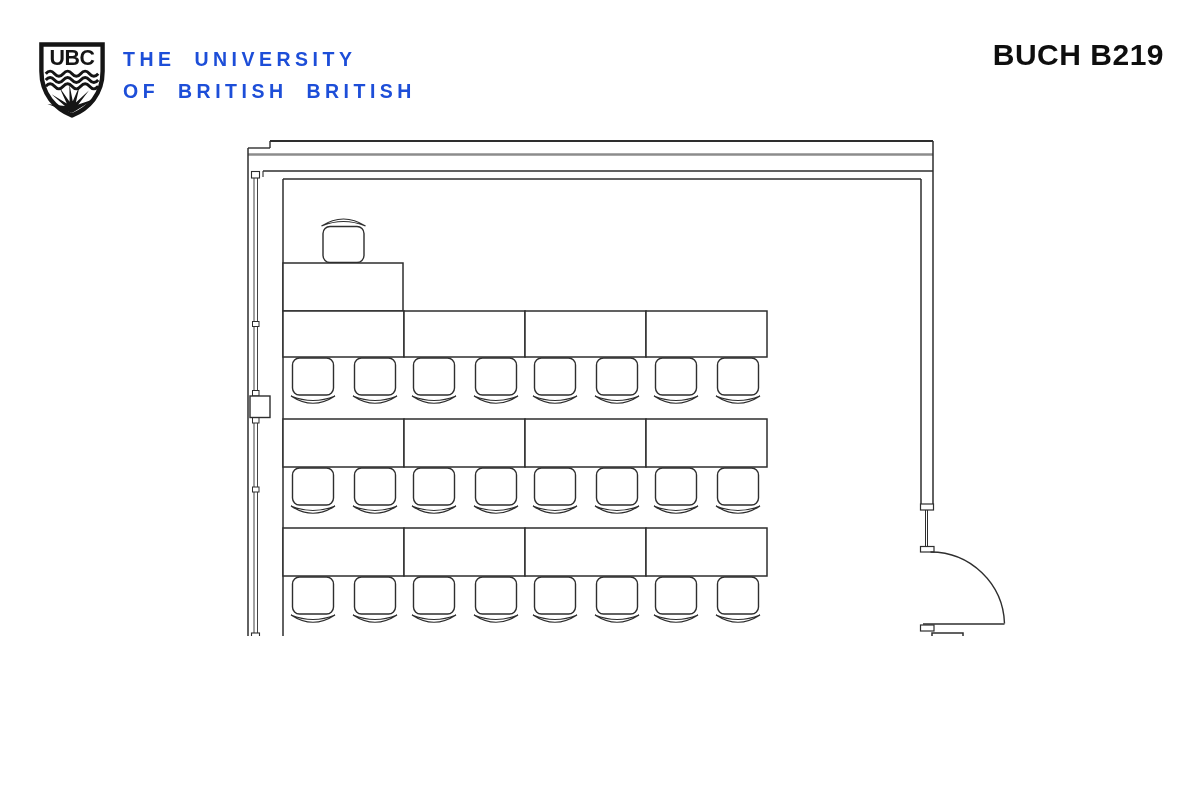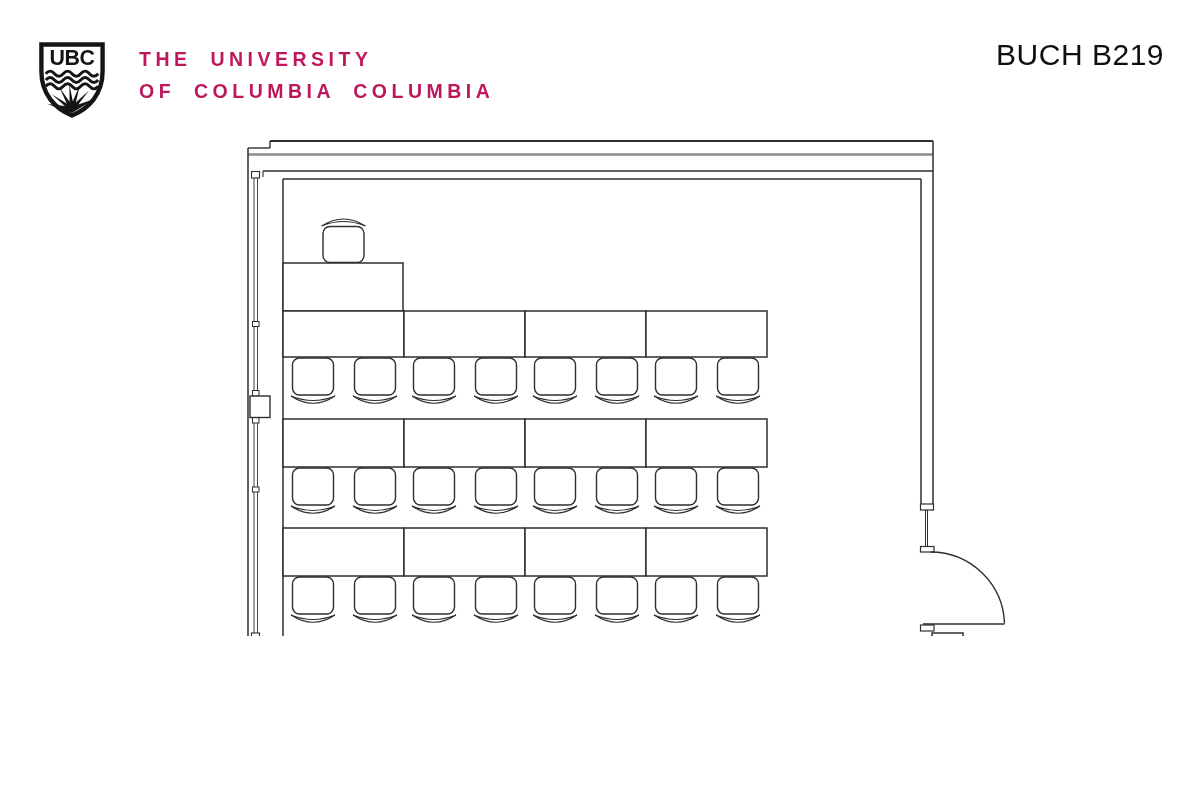--- a/index.html
+++ b/index.html
@@ -2,27 +2,27 @@
 <html><head>
 <meta charset="utf-8">
 <style>
   html,body{margin:0;padding:0;background:#ffffff;}
   .page{
     position:relative;width:1200px;height:636px;background:#ffffff;
     font-family:"Liberation Sans",sans-serif;overflow:hidden;
   }
   .crest{position:absolute;left:38px;top:41px;width:68px;height:78px;}
   .wordmark{
-    position:absolute;left:139px;top:44px;
+    position:absolute;left:123px;top:44px;
     font-weight:bold;font-size:19.5px;line-height:31.5px;
-    letter-spacing:4.5px;word-spacing:9px;color:#be185d;
+    letter-spacing:4.5px;word-spacing:9px;color:#1d4ed8;
   }
   .room-label{
     position:absolute;top:38px;right:36px;
-    font-weight:normal;font-size:30px;letter-spacing:0.5px;color:#0e0e0e;
+    font-weight:bold;font-size:30px;letter-spacing:0.5px;color:#0e0e0e;
   }
   .plan-area{position:absolute;left:0;top:0;width:1200px;height:800px;}
   .plan-area svg{display:block;width:100%;height:100%;}
 </style>
 </head>
 <body>
 
 <div class="page">
 
   <svg class="crest" viewBox="0 0 70 80" aria-hidden="true">
@@ -31,21 +31,21 @@
     <g stroke="#151515" stroke-width="3" fill="none">
       <path d="M8 33.5 c3 -3.5 6 -3.5 9 0 c3 3.5 6 3.5 9 0 c3 -3.5 6 -3.5 9 0 c3 3.5 6 3.5 9 0 c3 -3.5 6 -3.5 9 0 c3 3.5 6 3.5 9 0"></path>
       <path d="M8 33.5 c3 -3.5 6 -3.5 9 0 c3 3.5 6 3.5 9 0 c3 -3.5 6 -3.5 9 0 c3 3.5 6 3.5 9 0 c3 -3.5 6 -3.5 9 0 c3 3.5 6 3.5 9 0" transform="translate(0 6.5)"></path>
       <path d="M8 33.5 c3 -3.5 6 -3.5 9 0 c3 3.5 6 3.5 9 0 c3 -3.5 6 -3.5 9 0 c3 3.5 6 3.5 9 0 c3 -3.5 6 -3.5 9 0 c3 3.5 6 3.5 9 0" transform="translate(0 13)"></path>
     </g>
     <path fill="#151515" d="M35 74 L9.6 64.6 L27.7 66.7 L14 54.7 L29.6 64.1 L22 47.5 L32.5 62.4 L32.3 44.1 L35.8 62 L43 45.3 L39 63.1 L52.4 50.7 L41.5 65.3 L58.8 59.4 Z"></path>
   </svg>
 
   <div class="wordmark">
     <div>THE UNIVERSITY</div>
-    <div>OF COLUMBIA COLUMBIA</div>
+    <div>OF BRITISH BRITISH</div>
   </div>
 
   <div class="room-label">BUCH B219</div>
 
   <div class="plan-area">
     <svg id="plan-svg" viewBox="0 0 1200 800">
         <g>
           <line x1="270" y1="141" x2="933" y2="141" stroke="#2e2e2e" stroke-width="1.8"></line>
           <line x1="270" y1="141" x2="270" y2="148" stroke="#2e2e2e" stroke-width="1.4"></line>
           <line x1="248" y1="148" x2="270" y2="148" stroke="#2e2e2e" stroke-width="1.4"></line>

